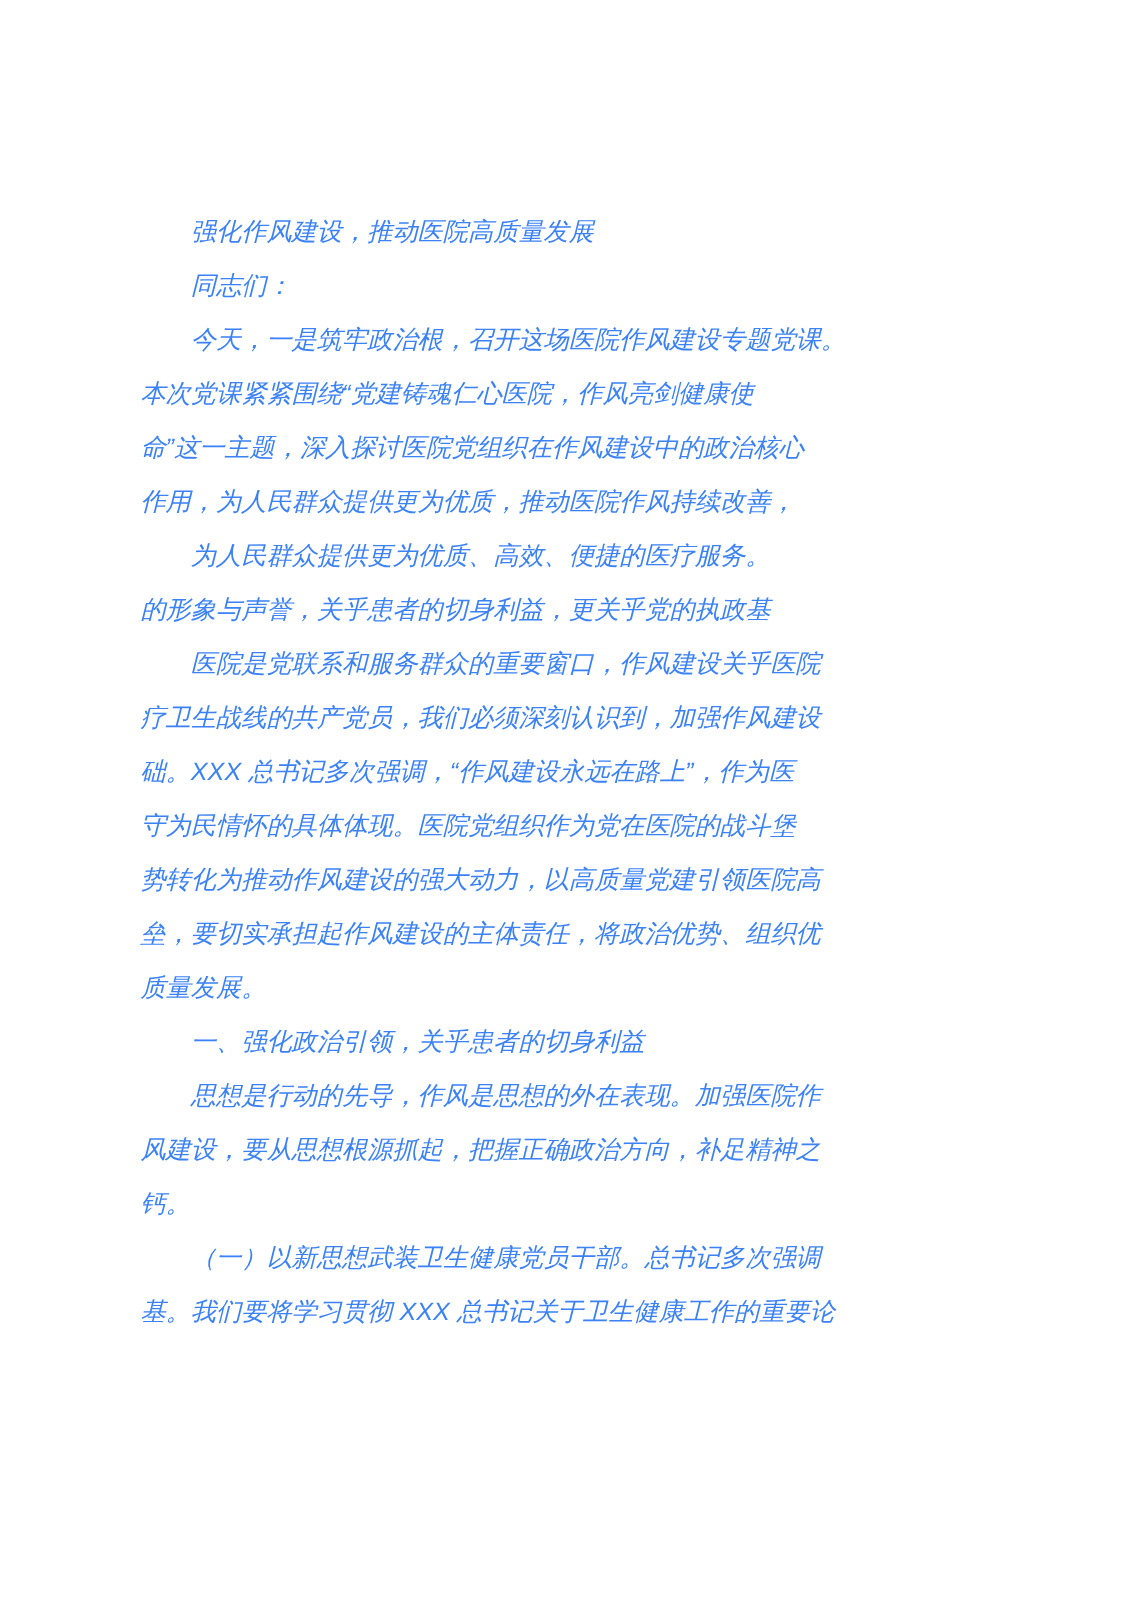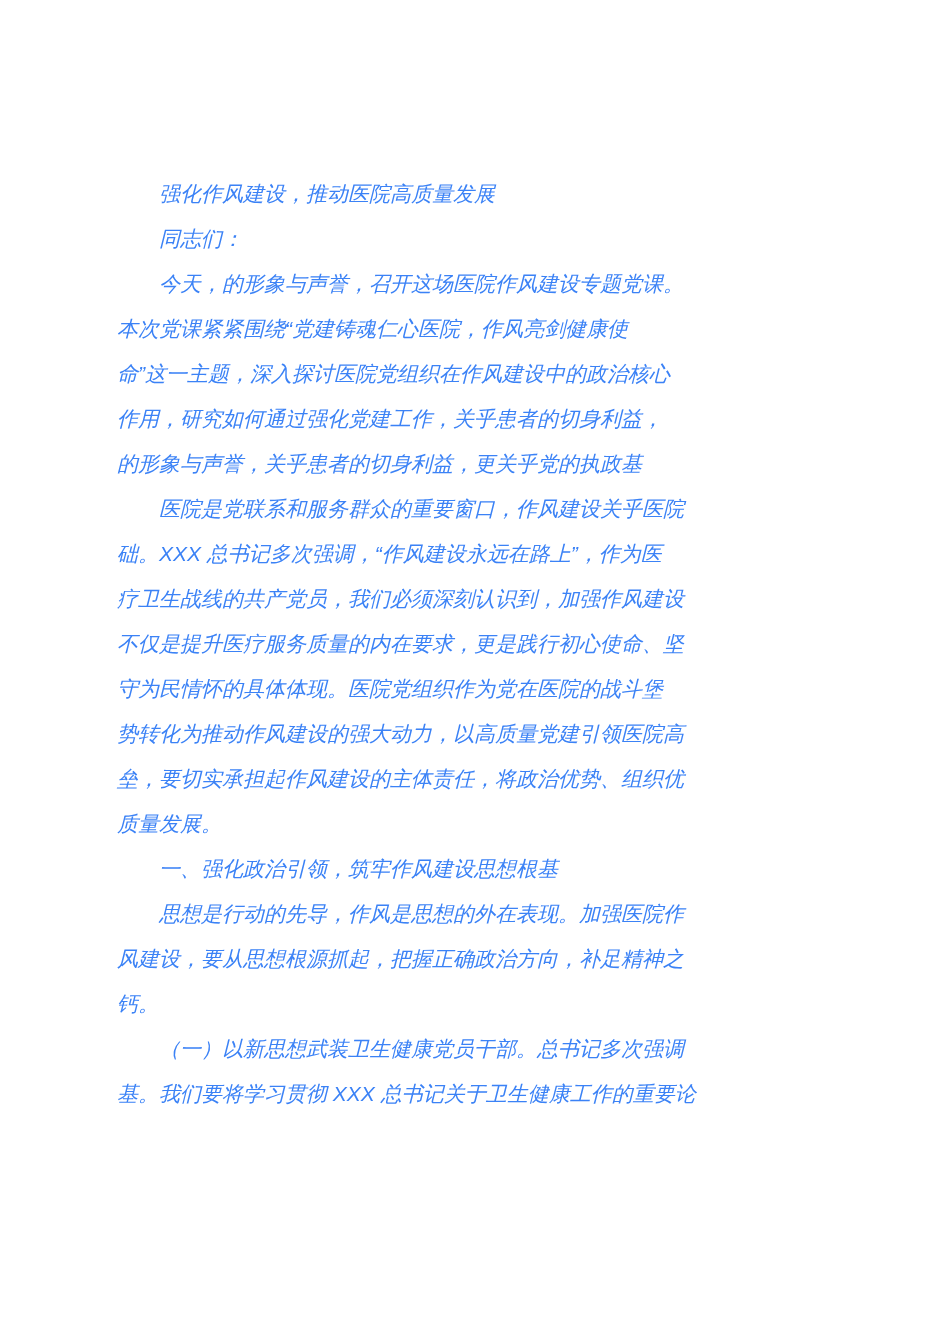--- a/index.html
+++ b/index.html
@@ -44,38 +44,40 @@
 
 <div class="page">
   <div class="doc-body">
       <div class="paragraph title">
         <div class="line first-line">强化作风建设，推动医院高质量发展</div>
       </div>
       <div class="paragraph salutation">
         <div class="line first-line">同志们：</div>
       </div>
       <div class="paragraph body">
-        <div class="line first-line">今天，的形象与声誉，召开这场医院作风建设专题党课。</div>
+        <div class="line first-line">今天，一是筑牢政治根，召开这场医院作风建设专题党课。</div>
         <div class="line">本次党课紧紧围绕“党建铸魂仁心医院，作风亮剑健康使</div>
         <div class="line">命”这一主题，深入探讨医院党组织在作风建设中的政治核心</div>
-        <div class="line">作用，研究如何通过强化党建工作，关乎患者的切身利益，</div>
+        <div class="line">作用，为人民群众提供更为优质，推动医院作风持续改善，</div>
+      </div>
+      <div class="paragraph body">
+        <div class="line first-line">为人民群众提供更为优质、高效、便捷的医疗服务。</div>
       </div>
       <div class="paragraph body">
         <div class="line">的形象与声誉，关乎患者的切身利益，更关乎党的执政基</div>
         <div class="line first-line">医院是党联系和服务群众的重要窗口，作风建设关乎医院</div>
+        <div class="line">疗卫生战线的共产党员，我们必须深刻认识到，加强作风建设</div>
         <div class="line">础。XXX 总书记多次强调，“作风建设永远在路上”，作为医</div>
-        <div class="line">疗卫生战线的共产党员，我们必须深刻认识到，加强作风建设</div>
-        <div class="line">不仅是提升医疗服务质量的内在要求，更是践行初心使命、坚</div>
         <div class="line">守为民情怀的具体体现。医院党组织作为党在医院的战斗堡</div>
         <div class="line">势转化为推动作风建设的强大动力，以高质量党建引领医院高</div>
         <div class="line">垒，要切实承担起作风建设的主体责任，将政治优势、组织优</div>
         <div class="line">质量发展。</div>
       </div>
       <div class="paragraph heading">
-        <div class="line first-line">一、强化政治引领，筑牢作风建设思想根基</div>
+        <div class="line first-line">一、强化政治引领，关乎患者的切身利益</div>
       </div>
       <div class="paragraph body">
         <div class="line first-line">思想是行动的先导，作风是思想的外在表现。加强医院作</div>
         <div class="line">风建设，要从思想根源抓起，把握正确政治方向，补足精神之</div>
         <div class="line">钙。</div>
       </div>
       <div class="paragraph body">
         <div class="line first-line">（一）以新思想武装卫生健康党员干部。总书记多次强调</div>
         <div class="line">基。我们要将学习贯彻 XXX 总书记关于卫生健康工作的重要论</div>
       </div>

